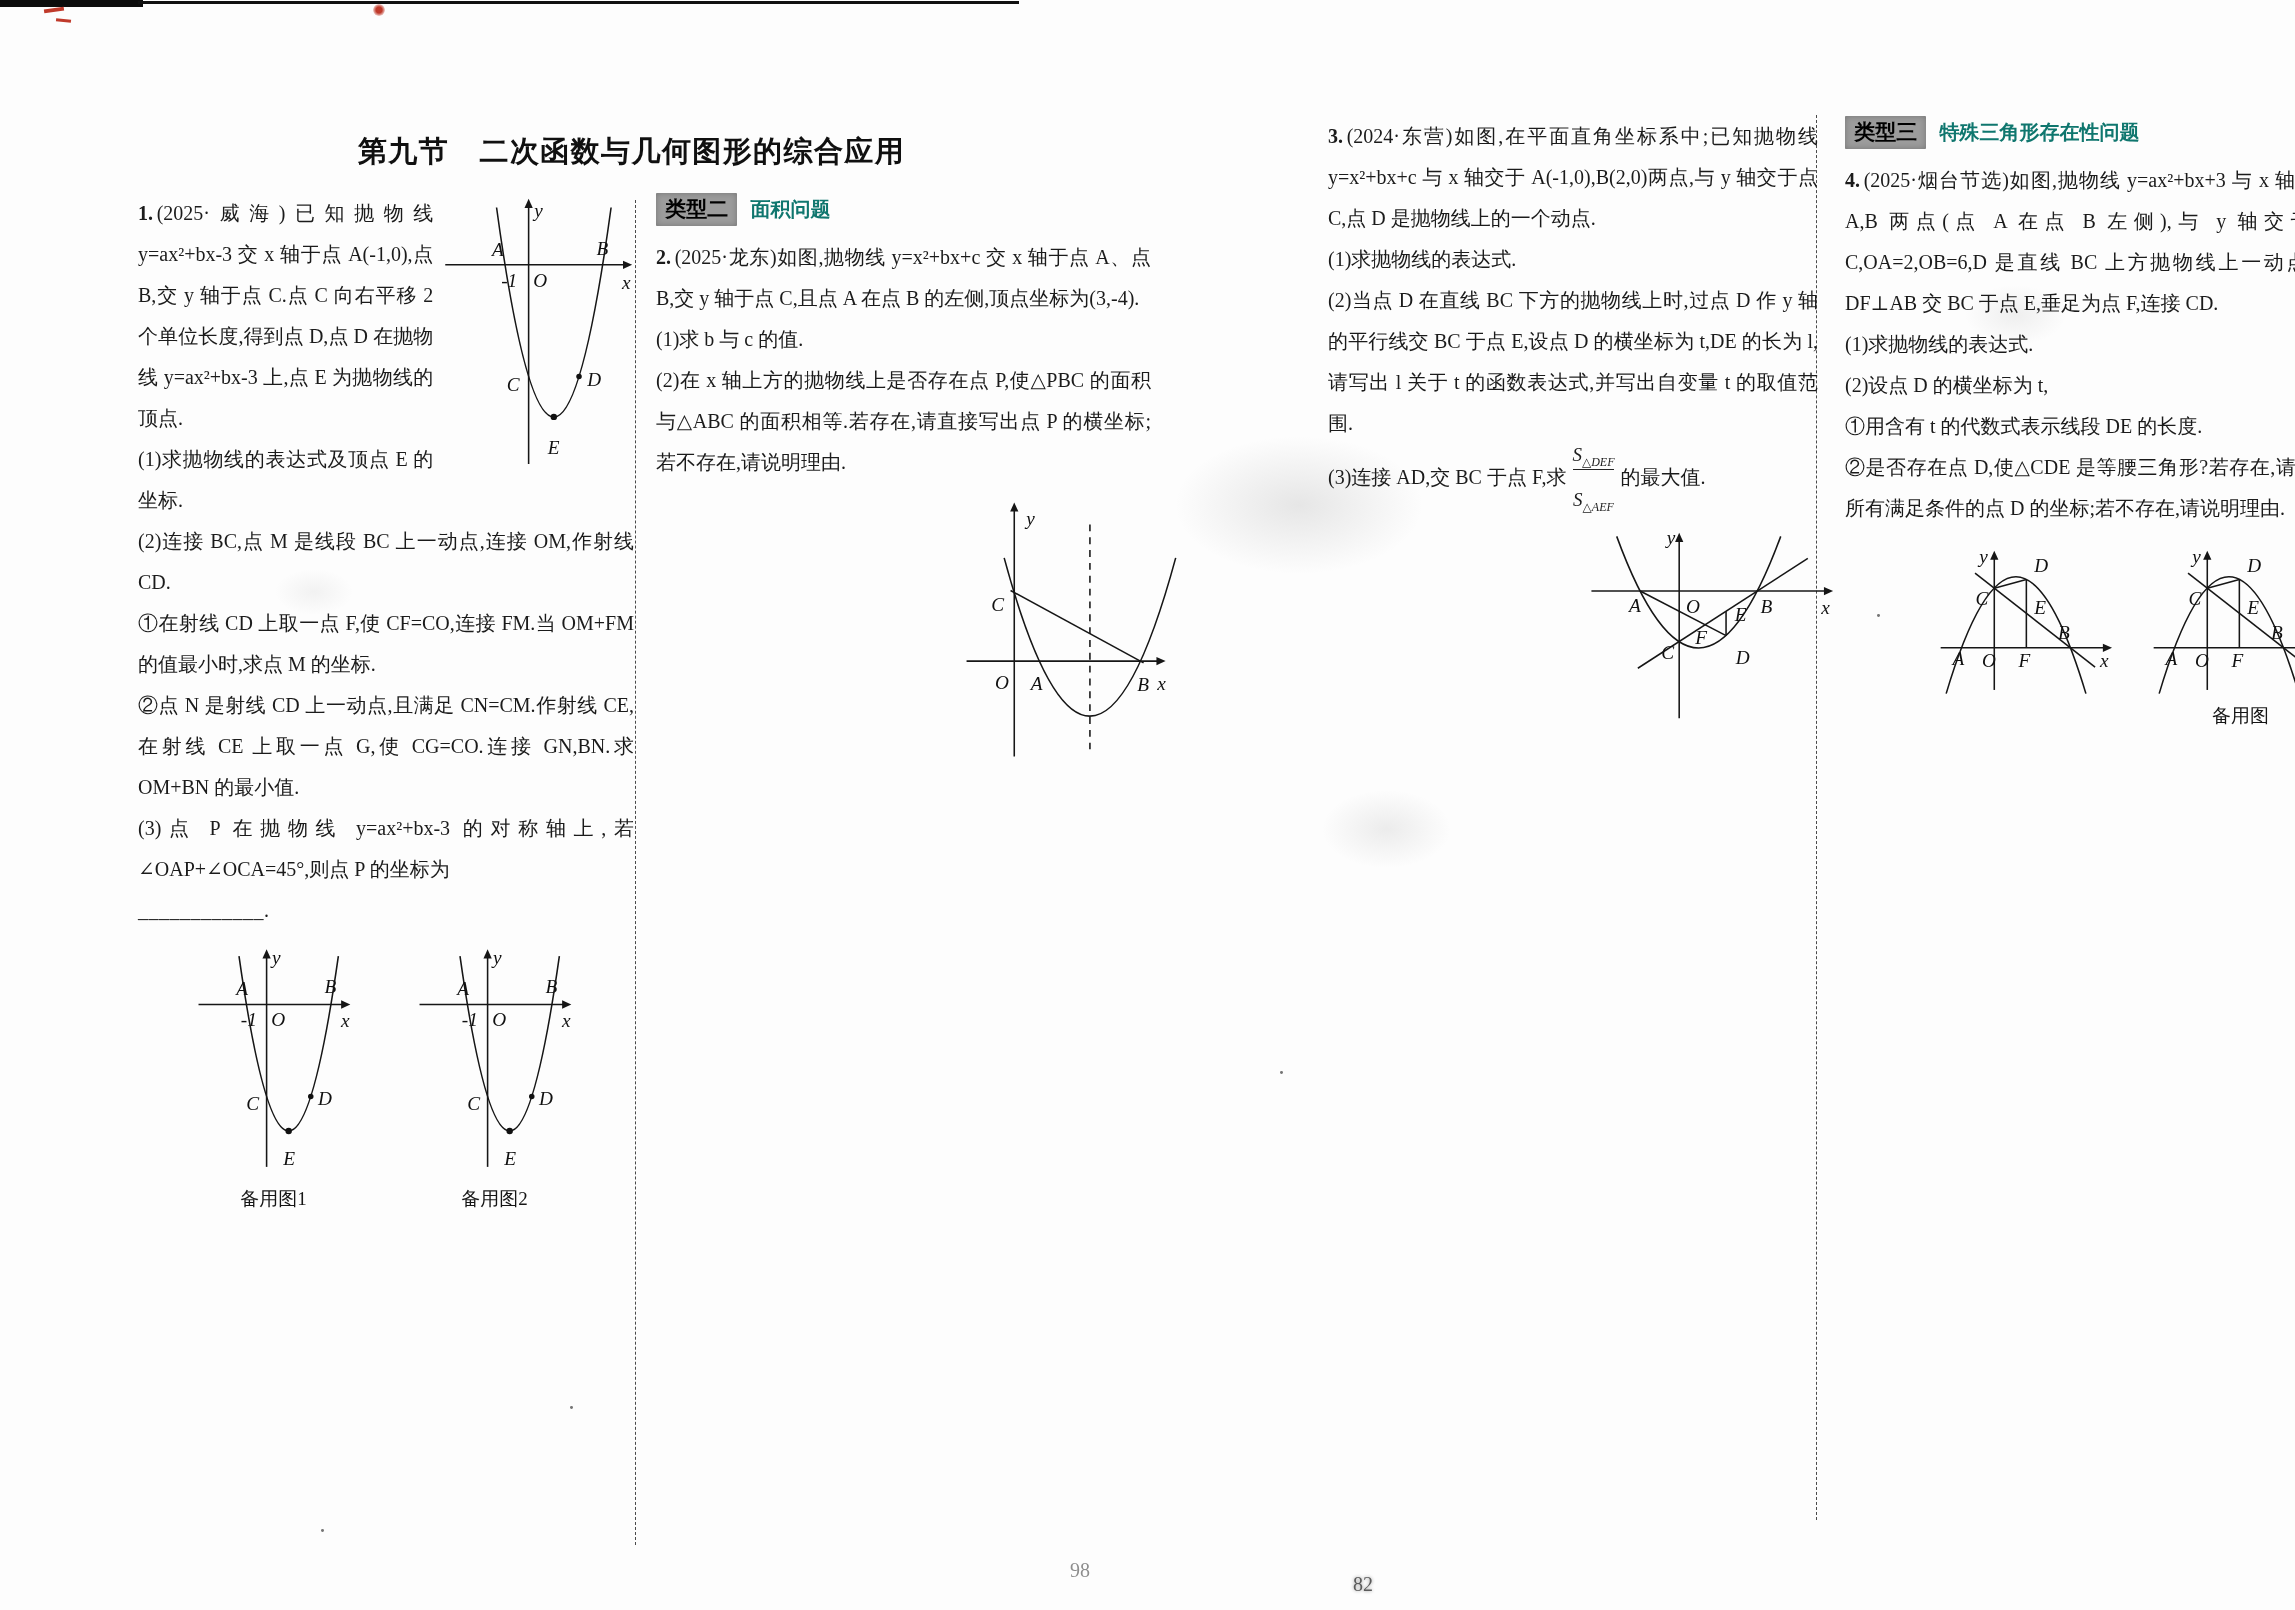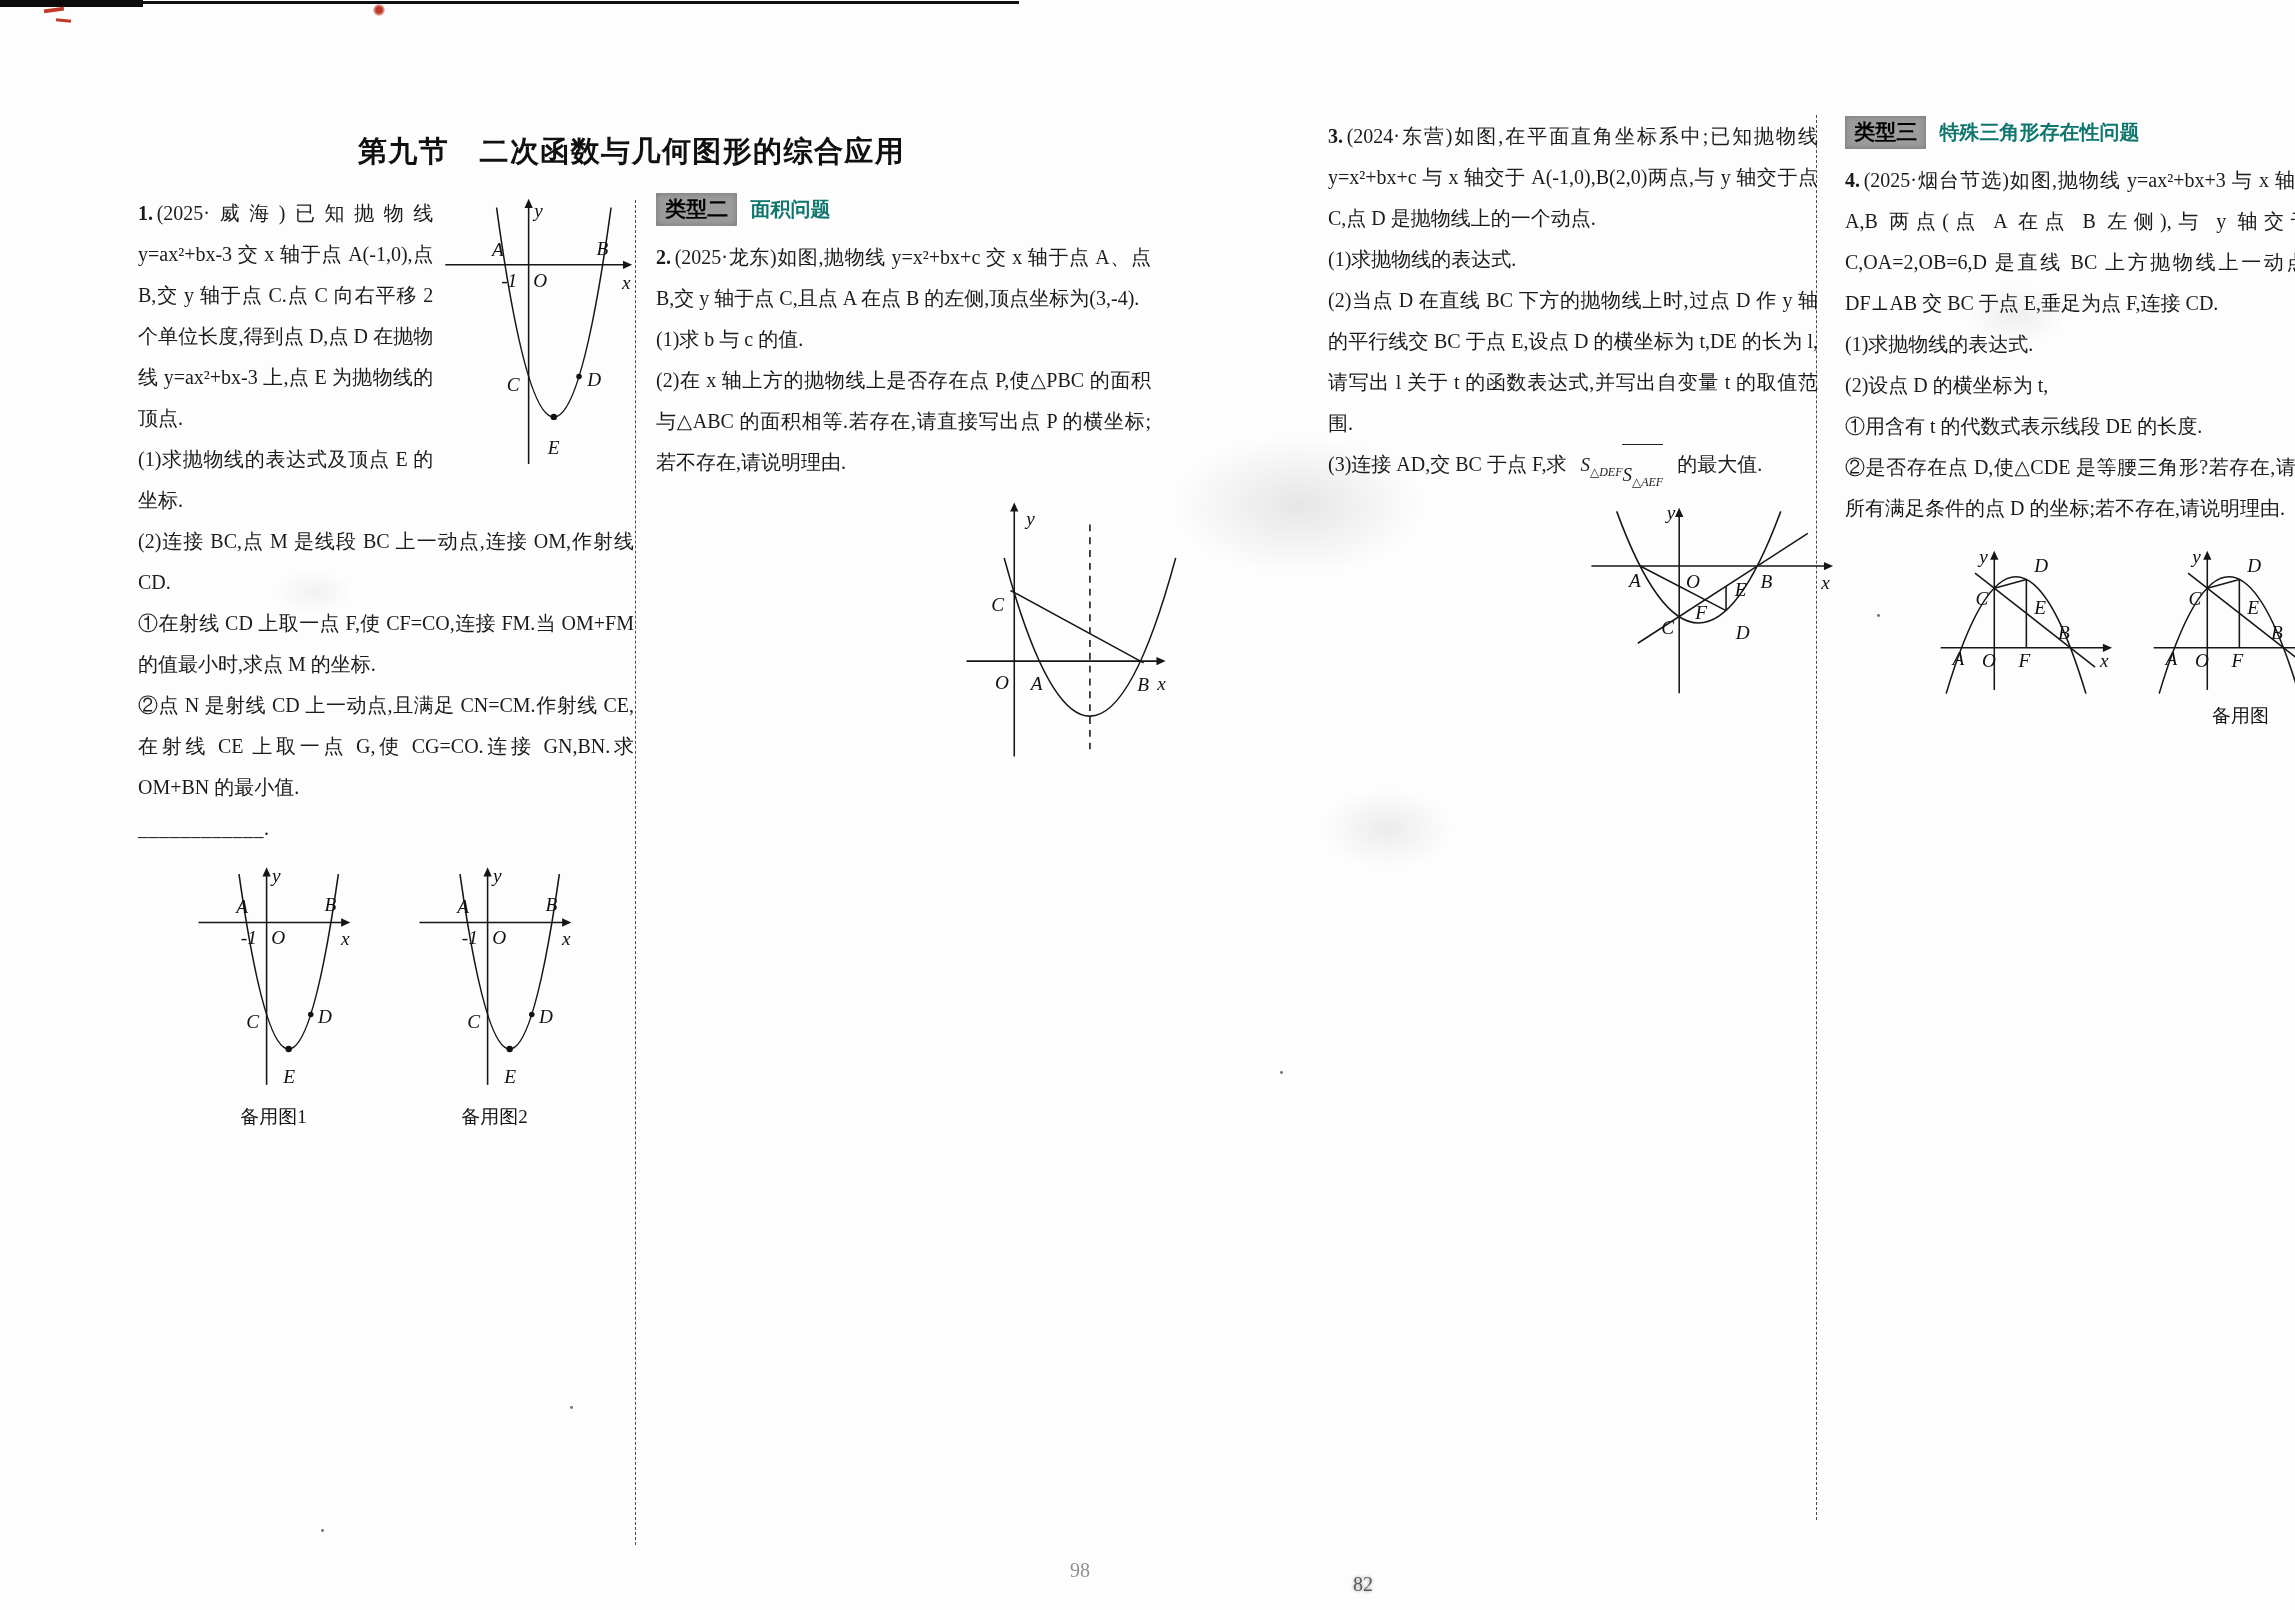--- a/index.html
+++ b/index.html
@@ -51,22 +51,22 @@
   .dot{fill:#111;stroke:none;}
   .flbl{font-family:"Liberation Serif","DejaVu Serif",serif;font-style:italic;font-size:42px;fill:#111;}
   .figrow{display:flex;align-items:flex-start;}
   .figrow1{gap:60px;margin:15.6px 0 0 55px;}
   .figrow4{gap:32px;margin:13px 0 0 92px;}
   figure{margin:0;text-align:center;}
   figcaption{font-size:19px;margin-top:7.3px;color:#151515;}
   .fig-p2{margin:13px 0 0 303px;width:216px;}
   .fig-p3{margin:14.7px 0 0 257px;width:255px;}
   
-  .frac{display:inline-flex;flex-direction:row;align-items:center;vertical-align:middle;
-        margin:0 14px;font-size:19px;line-height:1.12;font-style:italic;}
+  .frac{display:inline-flex;flex-direction:column;align-items:center;vertical-align:middle;
+        margin:0 6px;font-size:19px;line-height:1.12;font-style:italic;}
   .fr-bot{border-top:1.4px solid #222;padding-top:19px;}
   .frac sub{font-size:12px;font-style:italic;}
   
   .pageno{position:absolute;font-size:20px;color:#333;}
   .pn-left{left:1070px;top:1559px;opacity:.55;filter:blur(0.5px);}
   .pn-right{left:1353px;top:1561px;opacity:.8;text-shadow:0 0 3.7px rgba(0,0,0,.55);margin-top:12px;}
 </style>
 </head>
 <body>
 
@@ -113,20 +113,21 @@
           <text class="flbl" x="152" y="426">C</text>
           <text class="flbl" x="328" y="414">D</text>
           <text class="flbl" x="242" y="562">E</text>
         </svg>
       </div>
       <p class="para"><b class="pnum">1.</b><span>(2025·威海)已知抛物线 y=ax²+bx-3 交 x 轴于点 A(-1,0),点 B,交 y 轴于点 C.点 C 向右平移 2 个单位长度,得到点 D,点 D 在抛物线 y=ax²+bx-3 上,点 E 为抛物线的顶点.</span></p>
       <p class="para">(1)求抛物线的表达式及顶点 E 的坐标.</p>
       <p class="para">(2)连接 BC,点 M 是线段 BC 上一动点,连接 OM,作射线 CD.</p>
       <p class="para">①在射线 CD 上取一点 F,使 CF=CO,连接 FM.当 OM+FM 的值最小时,求点 M 的坐标.</p>
       <p class="para">②点 N 是射线 CD 上一动点,且满足 CN=CM.作射线 CE,在射线 CE 上取一点 G,使 CG=CO.连接 GN,BN.求 OM+BN 的最小值.</p>
+      <p class="para">(3)点 P 在抛物线 y=ax²+bx-3 的对称轴上,若∠OAP+∠OCA=45°,则点 P 的坐标为</p>
       <p class="para blank-line">____________.</p>
 
       <div class="figrow figrow1">
         <figure>
           <svg viewBox="0 0 350 500" width="161" height="230">
             <line class="stroke" x1="160" y1="16" x2="160" y2="478"></line>
             <path class="arrow" d="M160,5 l-9,20 h18 z"></path>
             <line class="stroke" x1="12" y1="125" x2="330" y2="125"></line>
             <path class="arrow" d="M342,125 l-20,-9 v18 z"></path>
             <path class="stroke" d="M100,20 Q208,780 316,20"></path>

